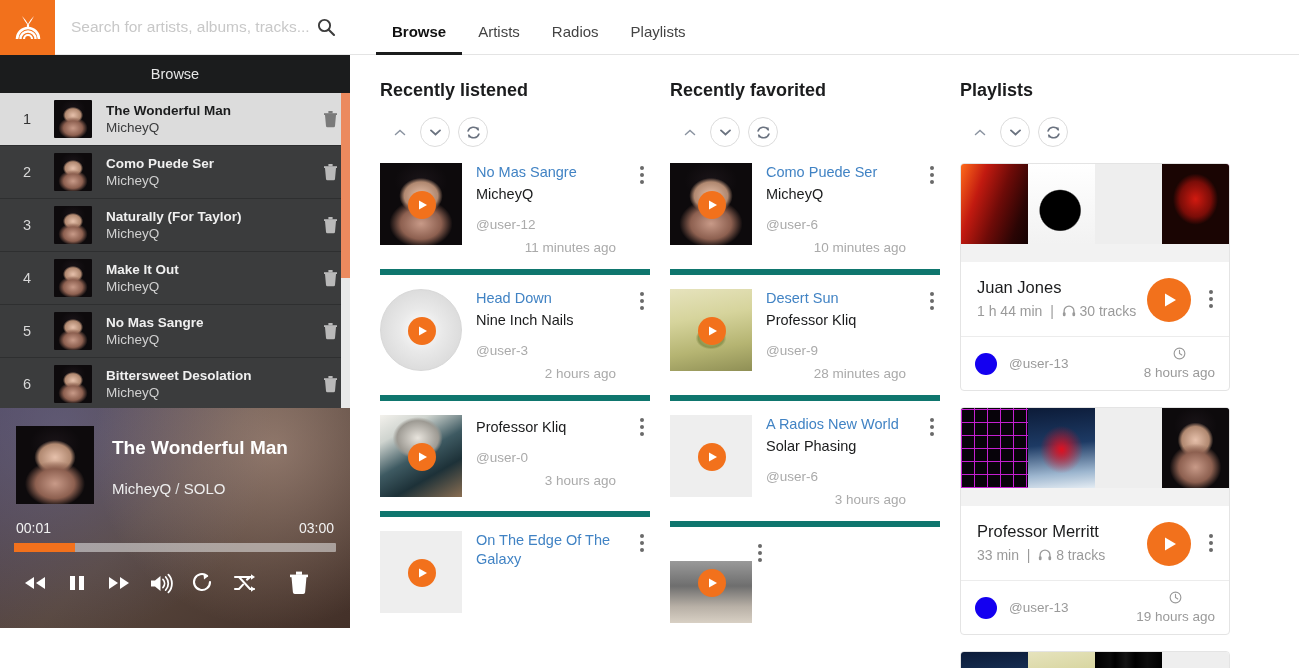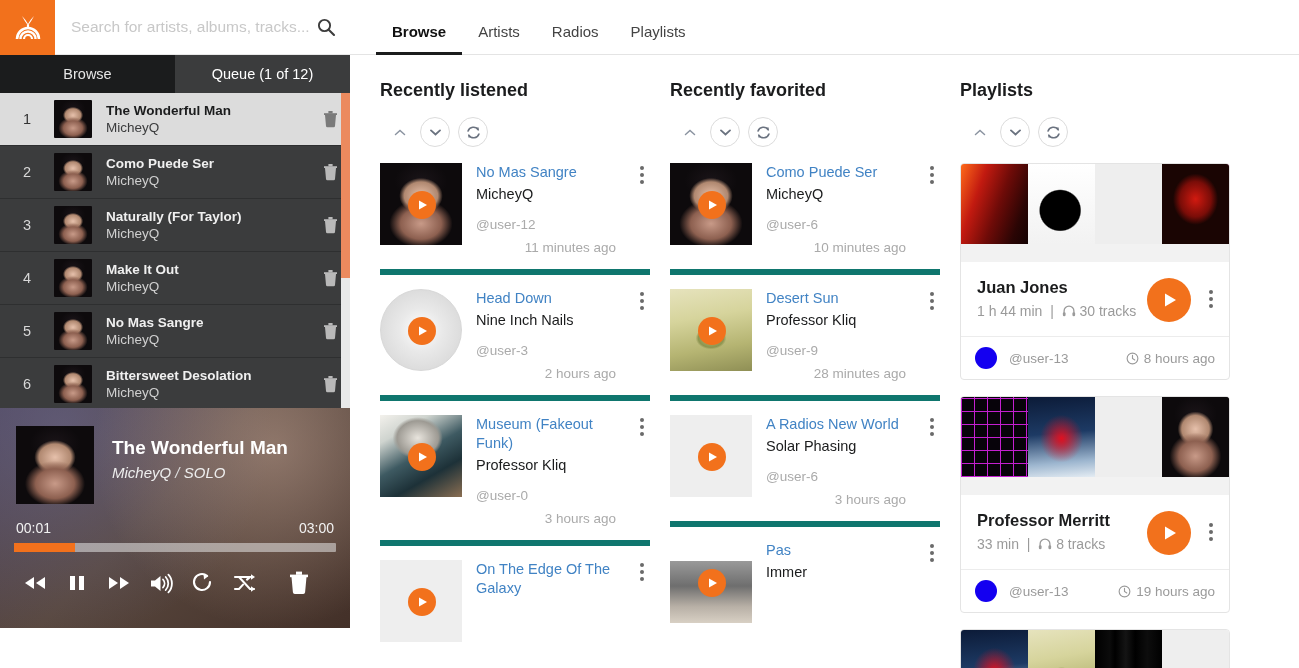--- a/index.html
+++ b/index.html
@@ -95,21 +95,21 @@
       linear-gradient(135deg, #4e4458 0%, #59483f 45%, #433028 100%);
     overflow: hidden;
   }
   .pl-top { display: flex; padding: 18px 16px 0 16px; }
   .pl-cover {
     width: 78px; height: 78px; flex: 0 0 78px;
     background-size: cover; background-position: center;
   }
   .pl-info { padding-left: 18px; padding-top: 10px; }
   .pl-title { font-size: 19px; font-weight: bold; color: #fff; line-height: 24px; }
-  .pl-sub { font-size: 15px; color: #eee; margin-top: 4px; font-style: italic; }
+  .pl-sub { font-size: 15px; color: #eee; margin-top: 20px; }
   .pl-sub .sep { color: #ddd; }
   .pl-times {
     display: flex; justify-content: space-between;
     padding: 16px 16px 0 16px; font-size: 14px; color: #f2f2f2;
   }
   .pl-bar-wrap { padding: 7px 14px 0 14px; }
   .pl-bar {
     height: 9px; background: rgba(230,230,230,0.55); width: 100%;
     position: relative; border-radius: 1px;
   }
@@ -182,34 +182,34 @@
   
   .pl-card {
     border: 1px solid #e4e4e4; border-radius: 4px; background: #fff;
     margin-bottom: 16px; overflow: hidden;
   }
   .pl-covers { display: flex; height: 80px; background: #eee; }
   .pl-covers div { flex: 1; background-size: cover; background-position: center; }
   .pl-strip { height: 18px; background: #f2f2f2; }
   .pl-body { display: flex; align-items: flex-start; padding: 14px 10px 14px 16px; }
   .pl-body-txt { flex: 1; }
-  .pl-name { font-size: 16.5px; font-weight: bold; color: #1b1c1d; line-height: 22px; }
+  .pl-name { font-size: 16.5px; font-weight: normal; color: #1b1c1d; line-height: 22px; }
   .pl-stats { font-size: 14px; color: #9a9a9a; line-height: 20px; margin-top: 3px; }
   .pl-play {
     width: 44px; height: 44px; border-radius: 50%; background: #F2711C;
     display: flex; align-items: center; justify-content: center;
     flex: 0 0 44px; margin-top: 2px; cursor: pointer;
   }
   .pl-foot {
     display: flex; align-items: center; border-top: 1px solid #ececec;
     padding: 10px 14px; font-size: 13.5px; color: #9a9a9a;
   }
   .pl-avatar { width: 22px; height: 22px; border-radius: 50%; background: #1400f0; flex: 0 0 22px; }
   .pl-user { padding-left: 12px; }
-  .pl-ago { margin-left: auto; display: flex; align-items: center; gap: 5px; }
+  .pl-ago { margin-left: auto; display: flex; align-items: center; gap: 5px; flex-direction: column; }
 
   .clock { width: 13px; height: 13px; }
   .hp { width: 14px; height: 14px; vertical-align: -2px; }
 </style>
 </head>
 <body>
 
 <div id="app">
 
   <div class="sidebar">
@@ -230,21 +230,20 @@
           <svg viewBox="0 0 20 20" width="20" height="20">
               <circle cx="8.5" cy="8.5" r="5.6" stroke="#3d3d3d" stroke-width="1.9" fill="none"></circle>
               <line x1="12.7" y1="12.7" x2="18" y2="18" stroke="#3d3d3d" stroke-width="2.1" stroke-linecap="round"></line>
             </svg>
         </span>
       </div>
     </div>
 
     <div class="sb-tabs">
       <div class="sb-tab">Browse</div>
-      <div class="sb-tab active">Queue (1 of 12)</div>
     </div>
 
     <div class="queue-scroll">
       <div class="q-row current">
         <div class="q-num">1</div>
         <div class="q-cover cov-micheyq"></div>
         <div class="q-meta">
           <div class="q-title">The Wonderful Man</div>
           <div class="q-artist">MicheyQ</div>
         </div>
@@ -508,21 +507,20 @@
           <div class="tr-item">
             <div class="tr-cover-wrap">
               <div class="tr-cover cov-kliq"></div>
               <div class="play-badge">
                 <svg width="11" height="12" viewBox="0 0 11 12">
                     <path d="M2 1.5v9l8-4.5z" fill="#fff"></path>
                   </svg>
               </div>
             </div>
             <div class="tr-body">
-              <div class="tr-title">Museum (Fakeout Funk)</div>
               <div class="tr-artist">Professor Kliq</div>
               <div class="tr-user">@user-0</div>
               <div class="tr-time">3 hours ago</div>
             </div>
             <div class="kebab">
                 <i></i>
                 <i></i>
                 <i></i>
               </div>
           </div>
@@ -641,24 +639,20 @@
           </div>
 
           <div class="tr-item">
             <div class="tr-cover-wrap">
               <div class="tr-cover cov-immer"></div>
               <div class="play-badge">
                 <svg width="11" height="12" viewBox="0 0 11 12">
                     <path d="M2 1.5v9l8-4.5z" fill="#fff"></path>
                   </svg>
               </div>
-            </div>
-            <div class="tr-body">
-              <div class="tr-title">Pas</div>
-              <div class="tr-artist">Immer</div>
             </div>
             <div class="kebab">
                 <i></i>
                 <i></i>
                 <i></i>
               </div>
           </div>
 
         </div>
       </div>

